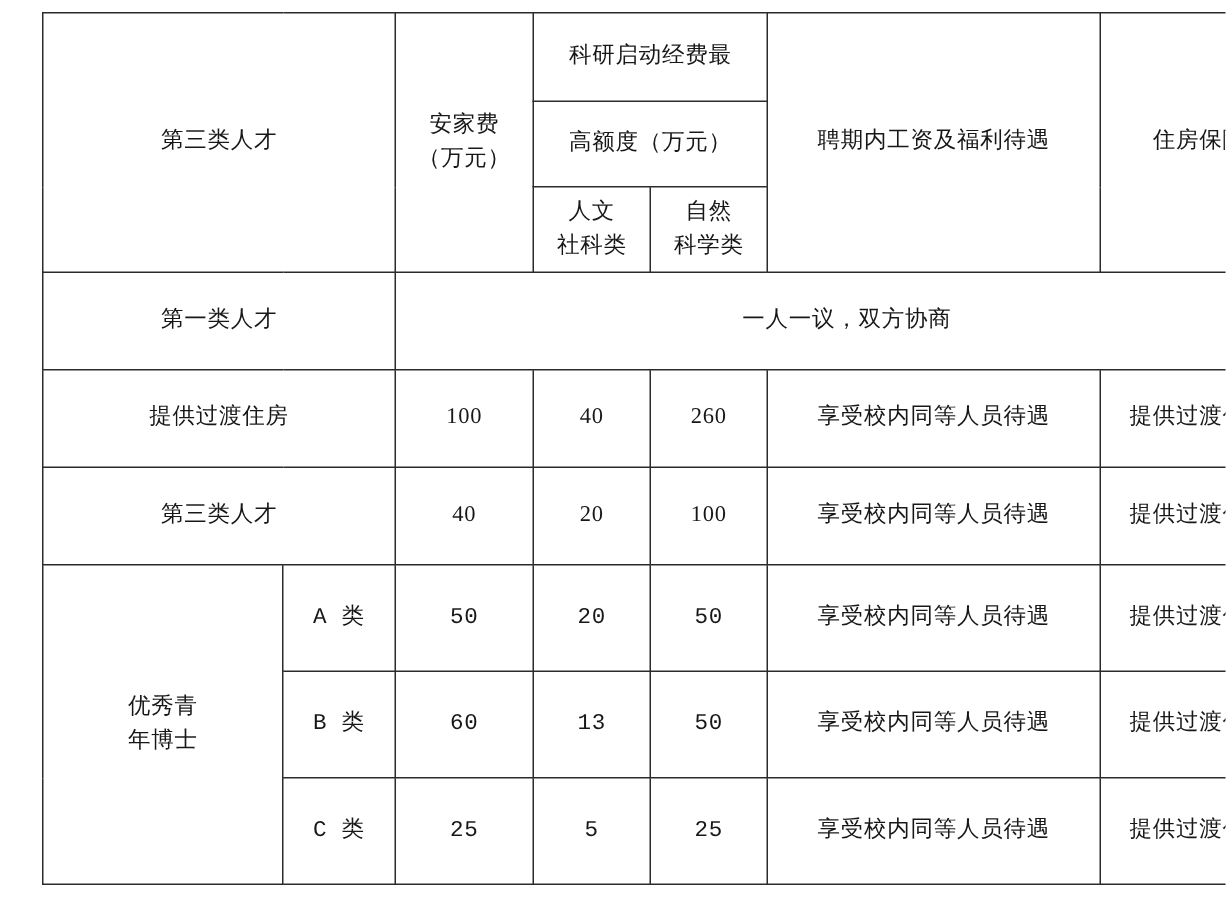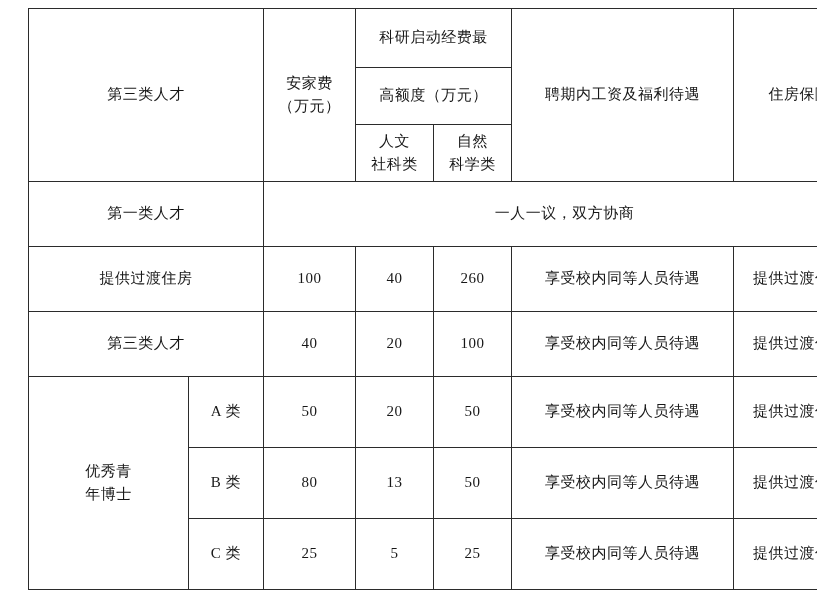--- a/index.html
+++ b/index.html
@@ -45,21 +45,21 @@
   .hdr-cat-sub { width: 75px; }
   .col-settle { width: 92px; }
   .col-hum { width: 78px; }
   .col-nat { width: 78px; }
   .col-salary { width: 222px; }
   .col-house { width: 132px; }
 
   .h-row-1 td { height: 54px; }
   .h-row-2 td { height: 52px; }
   .h-row-3 td { height: 52px; }
-  .row-tall td { height: 66px; }
+  .row-tall td { height: 66px; font-family: Liberation Mono, monospace; }
   .row-med td { height: 60px; margin-left: 36px; }
 
   .two-line span {
     display: block;
   }
   .merge-note {
     font-size: 15px;
     letter-spacing: 1px;
   }
 </style>
@@ -133,21 +133,21 @@
         <td>A 类</td>
         <td class="num">50</td>
         <td class="num">20</td>
         <td class="num">50</td>
         <td>享受校内同等人员待遇</td>
         <td>提供过渡住房</td>
       </tr>
 
       <tr class="row-tall">
         <td>B 类</td>
-        <td class="num">80</td>
+        <td class="num">60</td>
         <td class="num">13</td>
         <td class="num">50</td>
         <td>享受校内同等人员待遇</td>
         <td>提供过渡住房</td>
       </tr>
 
       <tr class="row-tall">
         <td>C 类</td>
         <td class="num">25</td>
         <td class="num">5</td>

